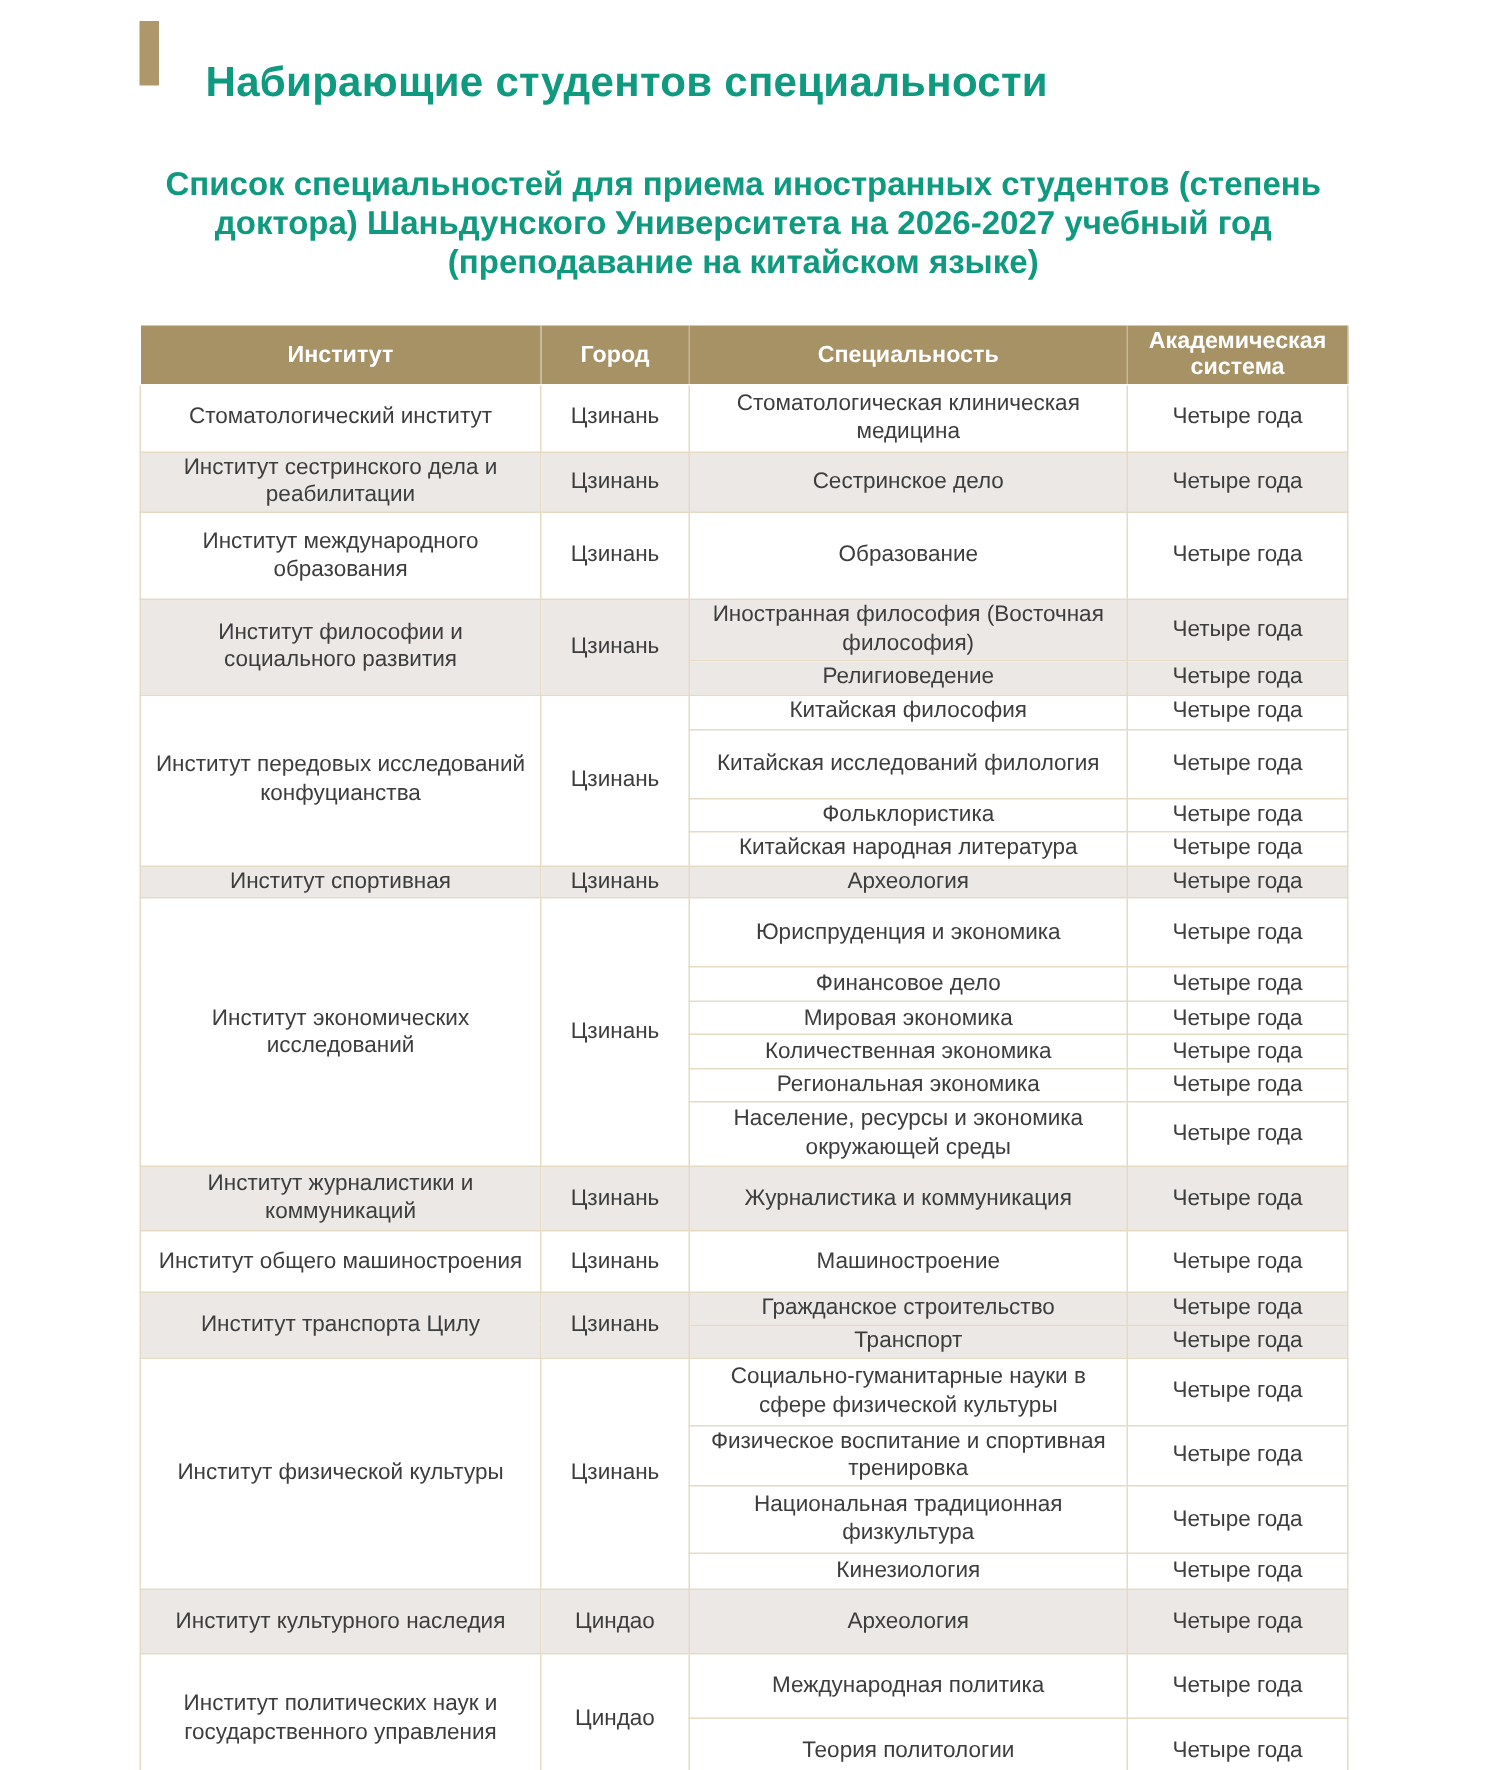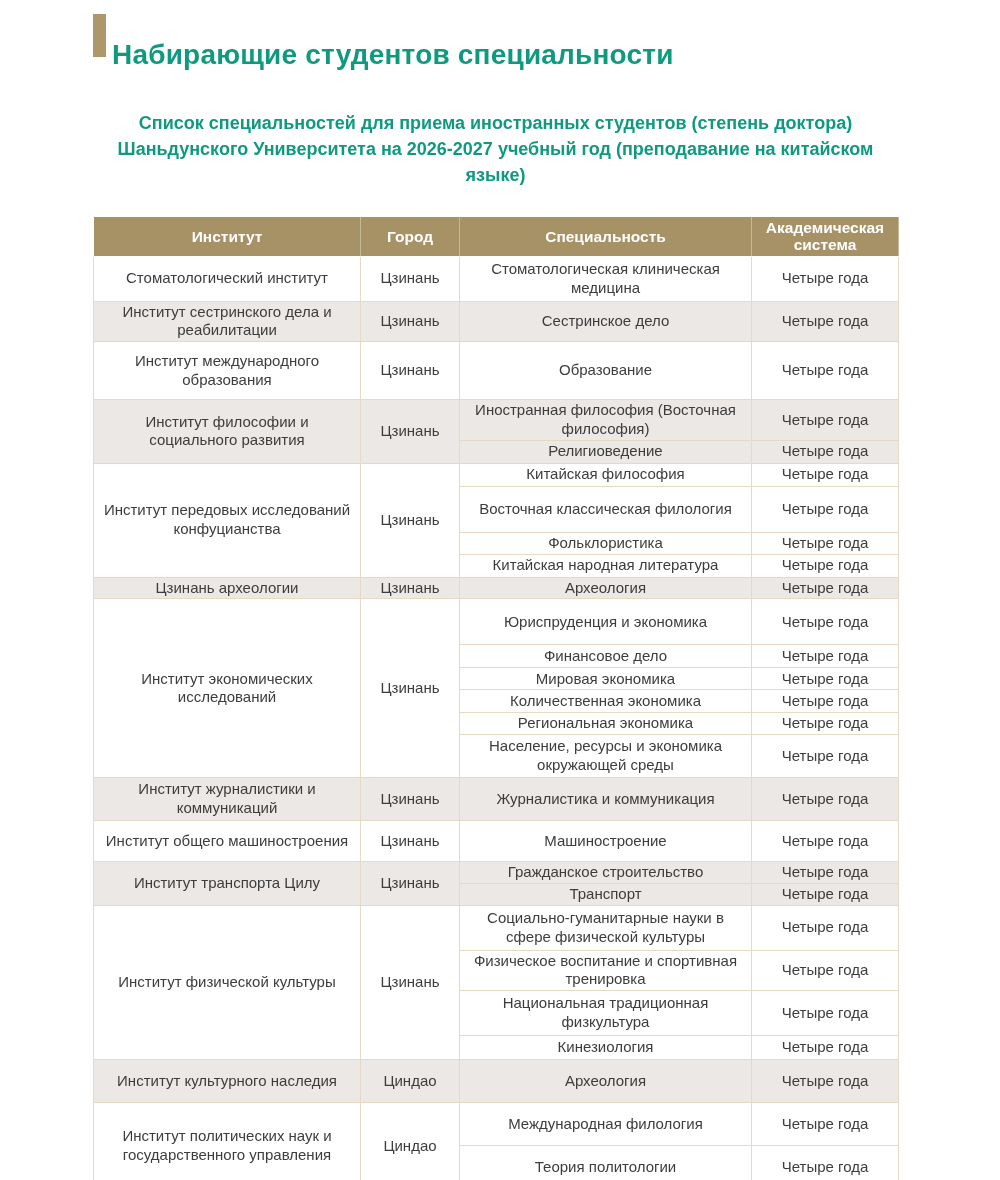--- a/index.html
+++ b/index.html
@@ -8,28 +8,28 @@
     width:1000px;height:1180px;
     background:#ffffff;
     font-family:"Liberation Sans", sans-serif;
     overflow:hidden;
   }
   .gold-bar{
     position:absolute;left:93px;top:14px;width:13px;height:43px;
     background:#ae976a;
   }
   .page-title{
-    position:absolute;left:112px;top:20px;width:860px;
+    position:absolute;left:137px;top:20px;width:860px;
     font-size:28px;font-weight:bold;color:#0f9a80;
     letter-spacing:0.2px;
   }
   .subtitle{
     position:absolute;left:93px;top:110px;width:805px;
     text-align:center;
-    font-size:18px;font-weight:bold;color:#0f9a80;
+    font-size:22px;font-weight:bold;color:#0f9a80;
     line-height:26px;
   }
   table.spec{
     position:absolute;left:93px;top:217px;
     width:805px;
     border-collapse:collapse;
     table-layout:fixed;
   }
   table.spec col.c-inst{width:267px;}
   table.spec col.c-city{width:99px;}
@@ -111,33 +111,33 @@
           <td>Религиоведение</td>
           <td>Четыре года</td>
         </tr>
         <tr style="height: 23px;">
           <td rowspan="4">Институт передовых исследований конфуцианства</td>
           <td rowspan="4">Цзинань</td>
           <td>Китайская философия</td>
           <td>Четыре года</td>
         </tr>
         <tr style="height: 46px;">
-          <td>Восточная классическая филология</td>
+          <td>Китайская исследований филология</td>
           <td>Четыре года</td>
         </tr>
         <tr style="height: 22px;">
           <td>Фольклористика</td>
           <td>Четыре года</td>
         </tr>
         <tr style="height: 23px;">
           <td>Китайская народная литература</td>
           <td>Четыре года</td>
         </tr>
         <tr class="shaded" style="height: 21px;">
-          <td rowspan="1">Цзинань археологии</td>
+          <td rowspan="1">Институт спортивная</td>
           <td rowspan="1">Цзинань</td>
           <td>Археология</td>
           <td>Четыре года</td>
         </tr>
         <tr style="height: 46px;">
           <td rowspan="6">Институт экономических исследований</td>
           <td rowspan="6">Цзинань</td>
           <td>Юриспруденция и экономика</td>
           <td>Четыре года</td>
         </tr>
@@ -203,21 +203,21 @@
         </tr>
         <tr class="shaded" style="height: 43px;">
           <td rowspan="1">Институт культурного наследия</td>
           <td rowspan="1">Циндао</td>
           <td>Археология</td>
           <td>Четыре года</td>
         </tr>
         <tr style="height: 43px;">
           <td rowspan="2">Институт политических наук и государственного управления</td>
           <td rowspan="2">Циндао</td>
-          <td>Международная филология</td>
+          <td>Международная политика</td>
           <td>Четыре года</td>
         </tr>
         <tr style="height: 44px;">
           <td>Теория политологии</td>
           <td>Четыре года</td>
         </tr>
       </tbody>
   </table>
 
 </div>

